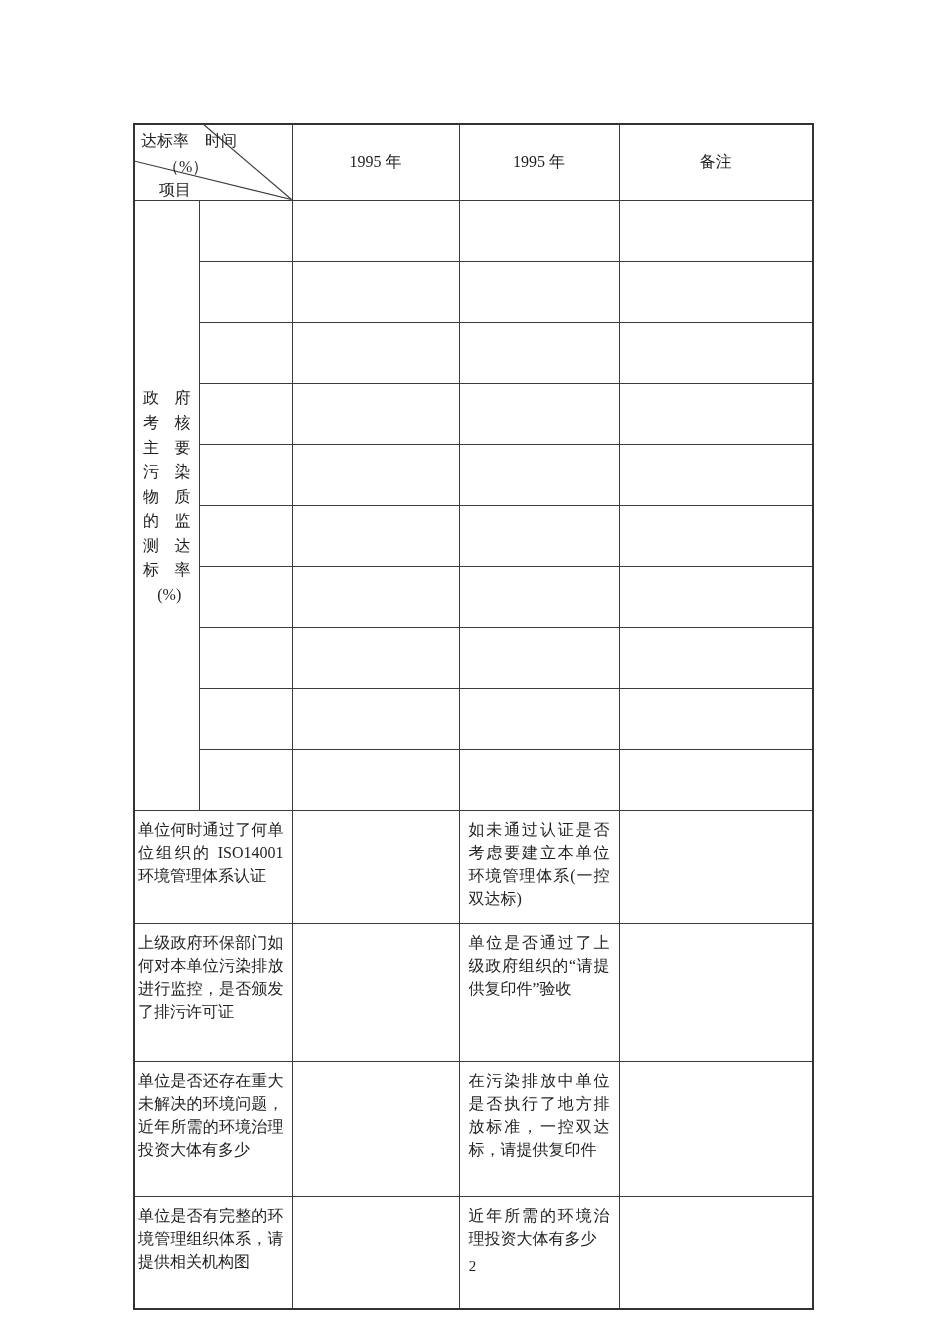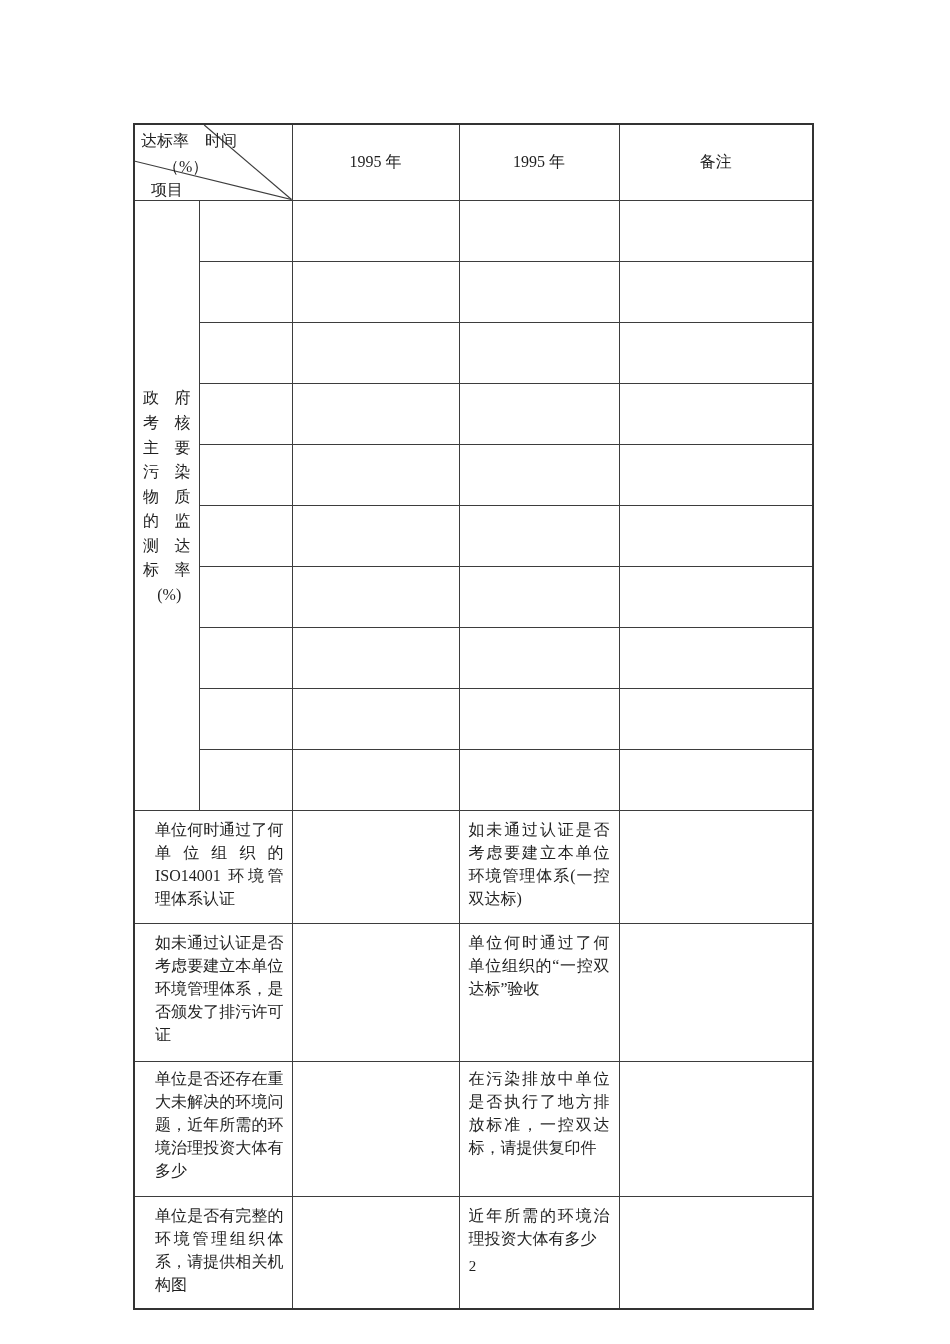--- a/index.html
+++ b/index.html
@@ -23,34 +23,34 @@
   td.c-head { text-align:center; vertical-align:middle; font-size:16px; }
 
   
   td.diag-cell { position:relative; padding:0; }
   .diag-wrap { position:absolute; inset:0; }
   .diag-wrap svg { position:absolute; inset:0; width:100%; height:100%; }
   .dg { position:absolute; font-size:16px; white-space:nowrap; }
   .dg-tl { left:6px;  top:6px; }
   .dg-tr { left:70px; top:6px; }
   .dg-mid{ left:28px; top:32px; }
-  .dg-bl { left:16px;  top:55px; }
+  .dg-bl { left:24px;  top:55px; }
 
   
   tr.r-sub { height:61px; }
   td.vlabel-cell { vertical-align:middle; }
   .vlabel { padding:0 8px; transform:translateY(-8px); }
   .vl-line { font-size:16px; line-height:24.6px; text-align:justify; text-align-last:justify; }
   .vl-line.vl-last { text-align:center; text-align-last:center; padding-left:5px; }
 
   
   tr.rq0 { height:113px; } tr.rq1 { height:138px; }
-  tr.rq2 { height:135px;font-family:Liberation Mono, monospace; } tr.rq3 { height:113px;font-family:Liberation Serif, serif; }
+  tr.rq2 { height:135px; } tr.rq3 { height:113px;font-family:Liberation Serif, serif; }
   td.q-cell { vertical-align:top; font-size:16px; line-height:23px; text-align:justify; }
-  td.q-left  { padding:7px 8px 0 20px; }
+  td.q-left  { padding:7px 8px 0 3px; }
   td.q-right { padding:7px 9px 0 9px; }
 
   .page-number {
     position:absolute; top:1258px; left:133px; width:679px;
     text-align:center; font-size:15px;
   }
 </style>
 </head>
 <body>
 
@@ -156,23 +156,23 @@
           <td class="empty-cell"></td>
           <td class="empty-cell"></td>
         </tr>
         <tr class="r-q rq0">
           <td colspan="2" class="q-cell q-left">单位何时通过了何单位组织的 ISO14001 环境管理体系认证</td>
           <td class="q-cell blank"></td>
           <td class="q-cell q-right">如未通过认证是否考虑要建立本单位环境管理体系(一控双达标)</td>
           <td class="q-cell blank"></td>
         </tr>
         <tr class="r-q rq1">
-          <td colspan="2" class="q-cell q-left">如未通过认证是否考虑要建立本单位环境管理体系，是否颁发了排污许可证</td>
+          <td colspan="2" class="q-cell q-left">上级政府环保部门如何对本单位污染排放进行监控，是否颁发了排污许可证</td>
           <td class="q-cell blank"></td>
-          <td class="q-cell q-right">单位何时通过了何单位组织的“一控双达标”验收</td>
+          <td class="q-cell q-right">单位是否通过了上级政府组织的“请提供复印件”验收</td>
           <td class="q-cell blank"></td>
         </tr>
         <tr class="r-q rq2">
           <td colspan="2" class="q-cell q-left">单位是否还存在重大未解决的环境问题，近年所需的环境治理投资大体有多少</td>
           <td class="q-cell blank"></td>
           <td class="q-cell q-right">在污染排放中单位是否执行了地方排放标准，一控双达标，请提供复印件</td>
           <td class="q-cell blank"></td>
         </tr>
         <tr class="r-q rq3">
           <td colspan="2" class="q-cell q-left">单位是否有完整的环境管理组织体系，请提供相关机构图</td>

